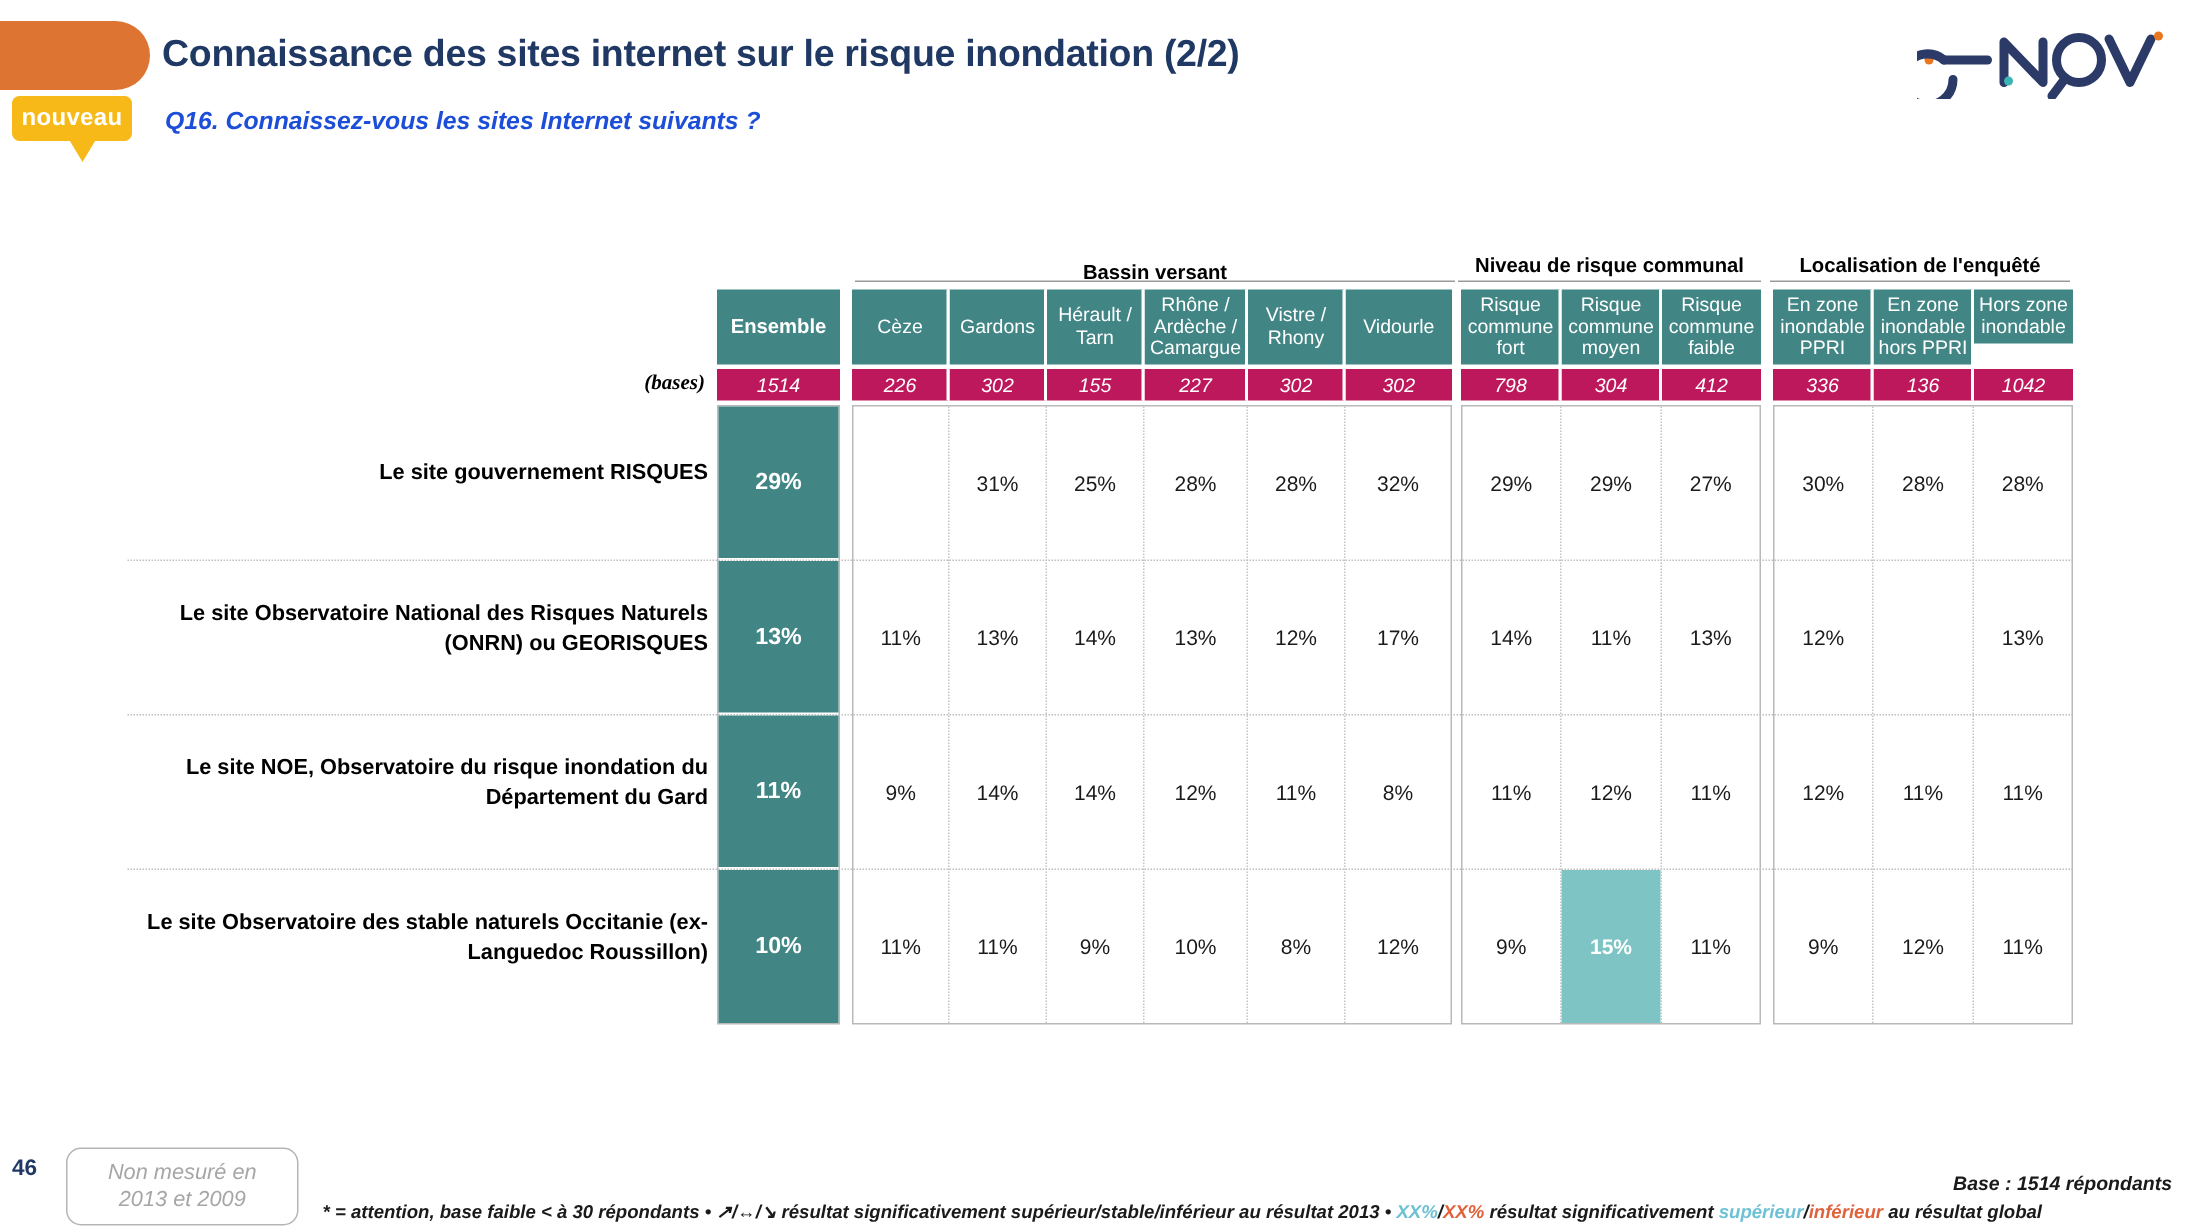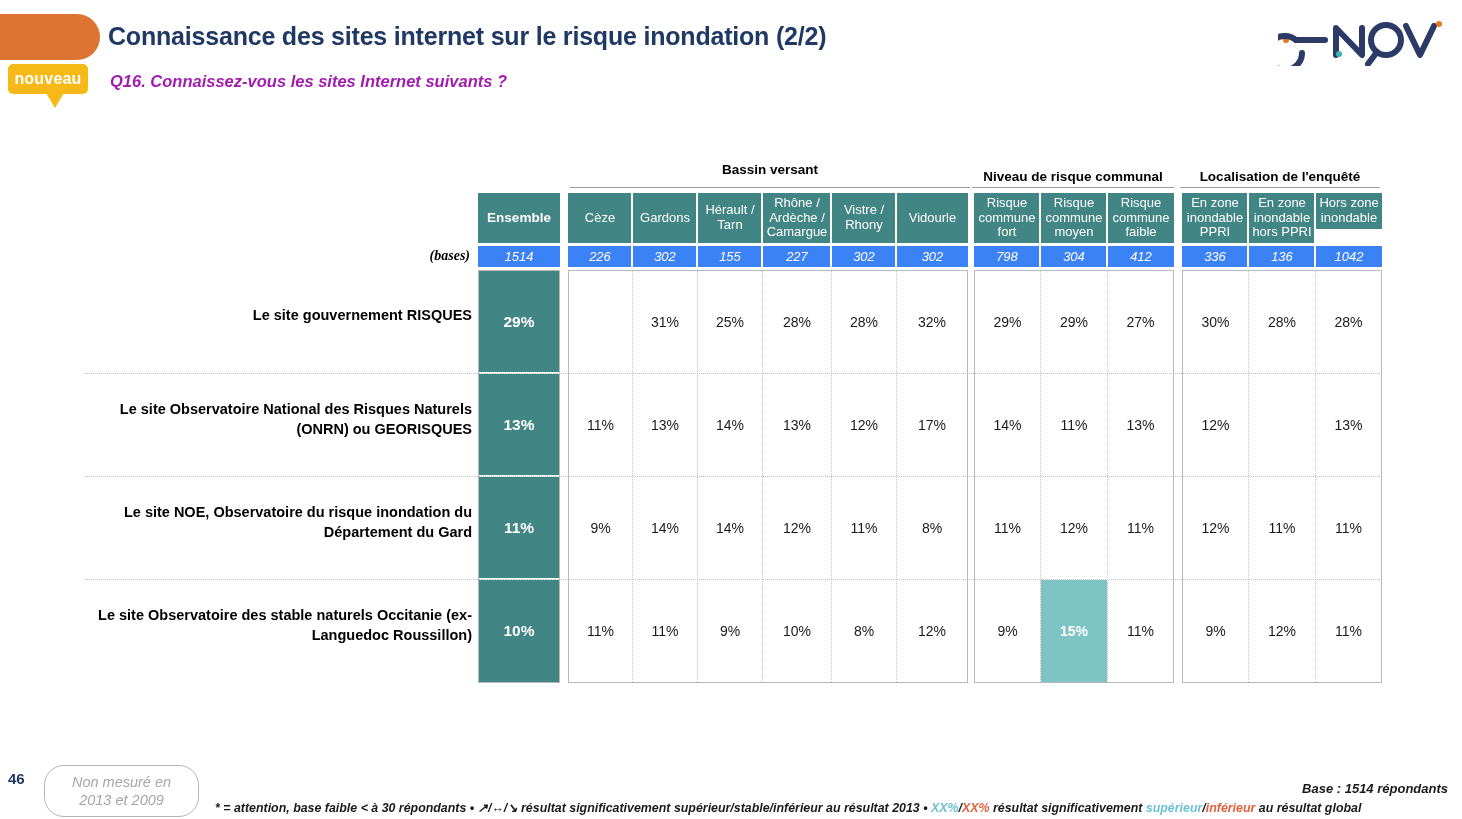--- a/index.html
+++ b/index.html
@@ -18,41 +18,41 @@
   #nouveau-badge{position:absolute;left:8px;top:64px;width:80px;height:30px;
     background:#F7B917;border-radius:5px;display:flex;align-items:center;justify-content:center;
     color:#fff;font-weight:bold;font-size:16px;letter-spacing:.2px;}
   #nouveau-tail{position:absolute;left:46px;top:93px;width:0;height:0;
     border-left:9px solid transparent;border-right:9px solid transparent;
     border-top:15px solid #F7B917;}
 
   #page-title{position:absolute;left:108px;top:22px;
     font-size:25px;font-weight:bold;color:#1F3864;letter-spacing:-0.2px;white-space:nowrap;}
   #question-line{position:absolute;left:110px;top:72px;
-    font-size:16.5px;font-weight:bold;font-style:italic;color:#a21caf;white-space:nowrap;}
+    font-size:16.5px;font-weight:bold;font-style:italic;color:#1d4ed8;white-space:nowrap;}
 
   
   #logo{position:absolute;right:14px;top:8px;width:170px;height:58px;}
 
   
   #table-area{position:absolute;left:0;top:160px;width:1462px;height:540px;}
 
   .grp-label{position:absolute;font-size:13.5px;font-weight:bold;color:#000;
     text-align:center;white-space:nowrap;}
   .grp-rule{position:absolute;height:1px;background:#9a9a9a;}
 
   .block{position:absolute;box-sizing:border-box;border:1px solid #b9b9b9;background:#fff;}
 
   .hdr-cell{position:absolute;box-sizing:border-box;background:#418585;
     color:#fff;font-size:13px;display:flex;align-items:center;justify-content:center;
     text-align:center;line-height:1.12;padding:1px 1px;}
   .hdr-cell.ens{font-weight:bold;font-size:13.5px;}
   .hdr-sep{position:absolute;background:#ffffff;width:2px;}
 
-  .base-cell{position:absolute;box-sizing:border-box;background:#3b82f6;color:#fff;
+  .base-cell{position:absolute;box-sizing:border-box;background:#be185d;color:#fff;
     font-size:13px;font-style:italic;display:flex;align-items:center;justify-content:center;}
 
   #bases-label{position:absolute;font-size:14px;font-style:italic;font-weight:bold;color:#000;
     text-align:right;white-space:nowrap;}
 
   .row-label{position:absolute;font-size:14.5px;font-weight:bold;color:#000;
     text-align:right;line-height:1.35;}
 
   .ens-cell{position:absolute;box-sizing:border-box;background:#418585;color:#fff;
     font-size:15.5px;font-weight:bold;display:flex;align-items:center;justify-content:center;}
@@ -61,21 +61,21 @@
     font-size:14px;color:#1a1a1a;}
   .cell.hi-orange{background:#E89A5C;color:#fff;font-weight:bold;}
   .cell.hi-teal{background:#7FC4C4;color:#fff;font-weight:bold;}
 
   .vdiv{position:absolute;border-left:1px dotted #c4c4c4;}
   .rowsep{position:absolute;height:0;border-top:1px dotted #bfbfbf;}
 
   
   #page-number{position:absolute;left:8px;top:770px;font-size:15px;font-weight:bold;color:#1F3864;}
   #non-mesure{position:absolute;left:44px;top:765px;width:153px;height:50px;
-    border:1.5px solid #b5b5b5;border-radius:20px;
+    border:1.5px solid #b5b5b5;border-radius:10px;
     display:flex;flex-direction:column;align-items:center;justify-content:center;
     color:#a6a6a6;font-size:14.5px;font-style:italic;line-height:1.25;text-align:center;}
   #base-note{position:absolute;right:14px;top:781px;font-size:13px;font-style:italic;
     font-weight:bold;color:#1a1a1a;white-space:nowrap;}
   #footnote{position:absolute;left:215px;top:800px;font-size:12.4px;font-style:italic;
     font-weight:bold;color:#1a1a1a;white-space:nowrap;}
   #footnote .sup{color:#6EC1D4;}
   #footnote .inf{color:#E0623C;}
 </style>
 </head>
@@ -97,21 +97,21 @@
     <circle cx="61" cy="46" r="3" fill="#3BB4B4"></circle>
     <circle cx="108" cy="32" r="15" fill="none" stroke="#2B3A67" stroke-width="6"></circle>
     <line x1="99" y1="44" x2="90" y2="56" stroke="#2B3A67" stroke-width="6" stroke-linecap="round"></line>
     <path d="M128 18 L142 47 L156 18" fill="none" stroke="#2B3A67" stroke-width="6" stroke-linecap="round" stroke-linejoin="round"></path>
     <circle cx="161" cy="16" r="3" fill="#E87722"></circle>
   </svg>
 </div>
 
 <div id="table-area">
 
-  <div class="grp-label" style="left:570px;top:2px;width:400px;">Bassin versant</div>
+  <div class="grp-label" style="left:570px;top:14px;width:400px;">Bassin versant</div>
   <div class="grp-rule" style="left:570px;top:27px;width:400px;"></div>
 
   <div class="grp-label" style="left:972px;top:9px;width:202px;">Niveau de risque communal</div>
   <div class="grp-rule" style="left:972px;top:27px;width:202px;"></div>
 
   <div class="grp-label" style="left:1180px;top:9px;width:200px;">Localisation de l'enquêté</div>
   <div class="grp-rule" style="left:1180px;top:27px;width:200px;"></div>
 
   <div class="hdr-cell ens" style="left:478px;top:33px;width:82px;height:50px;">Ensemble</div>
   <div class="base-cell" style="left:478px;top:86px;width:82px;height:21px;">1514</div>

